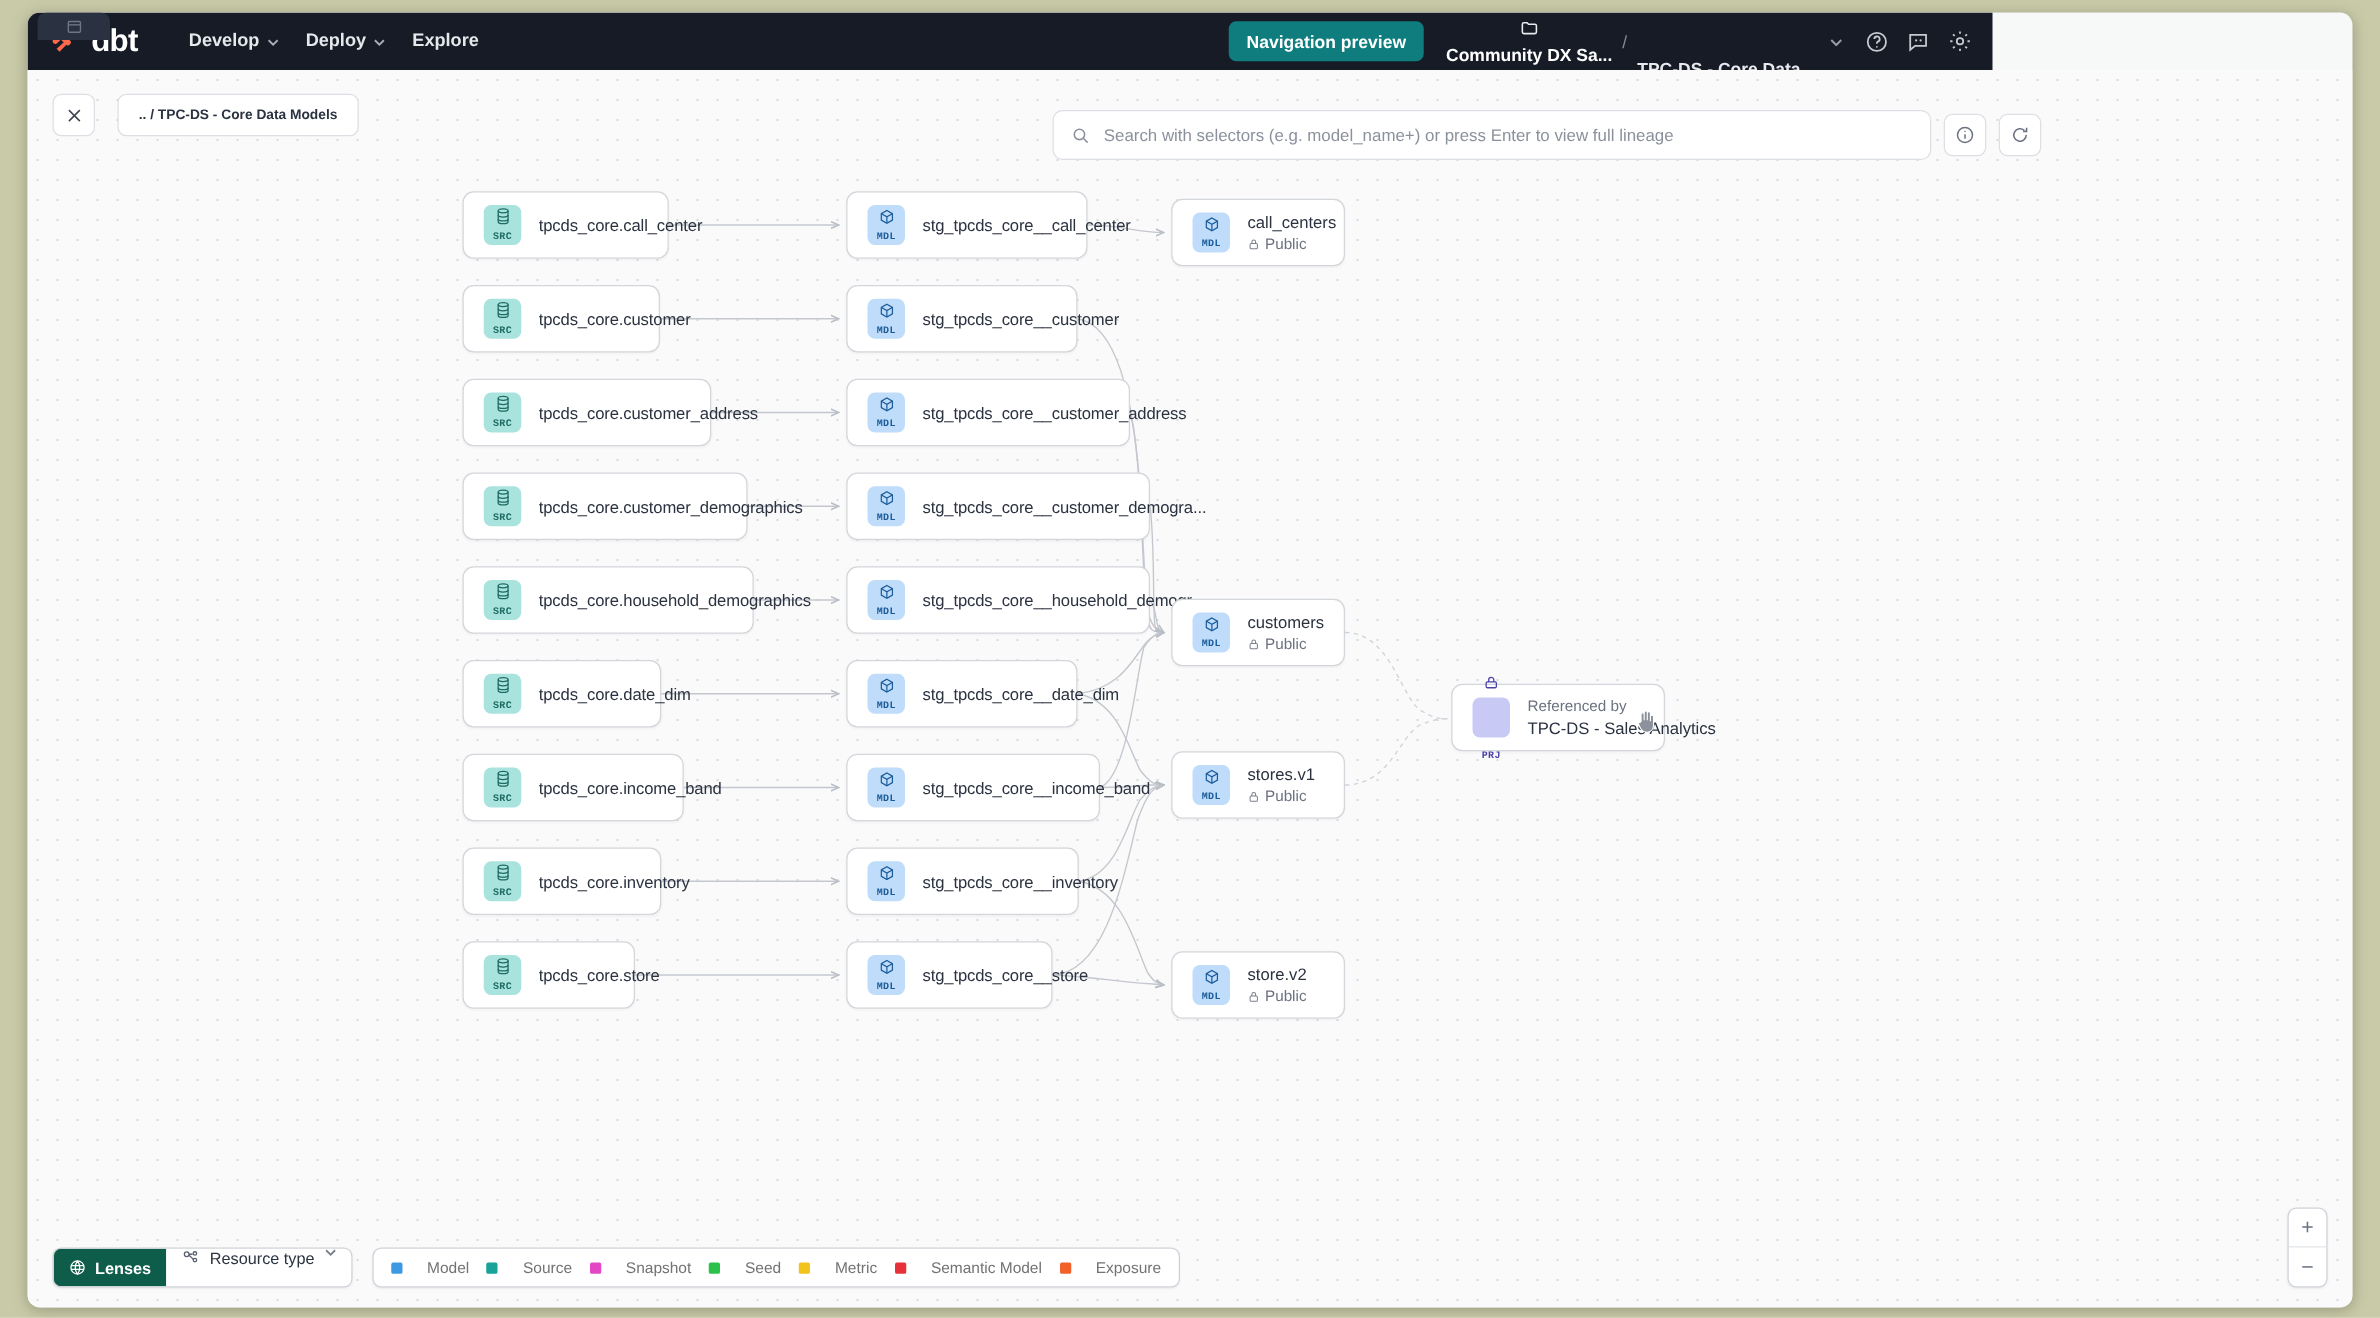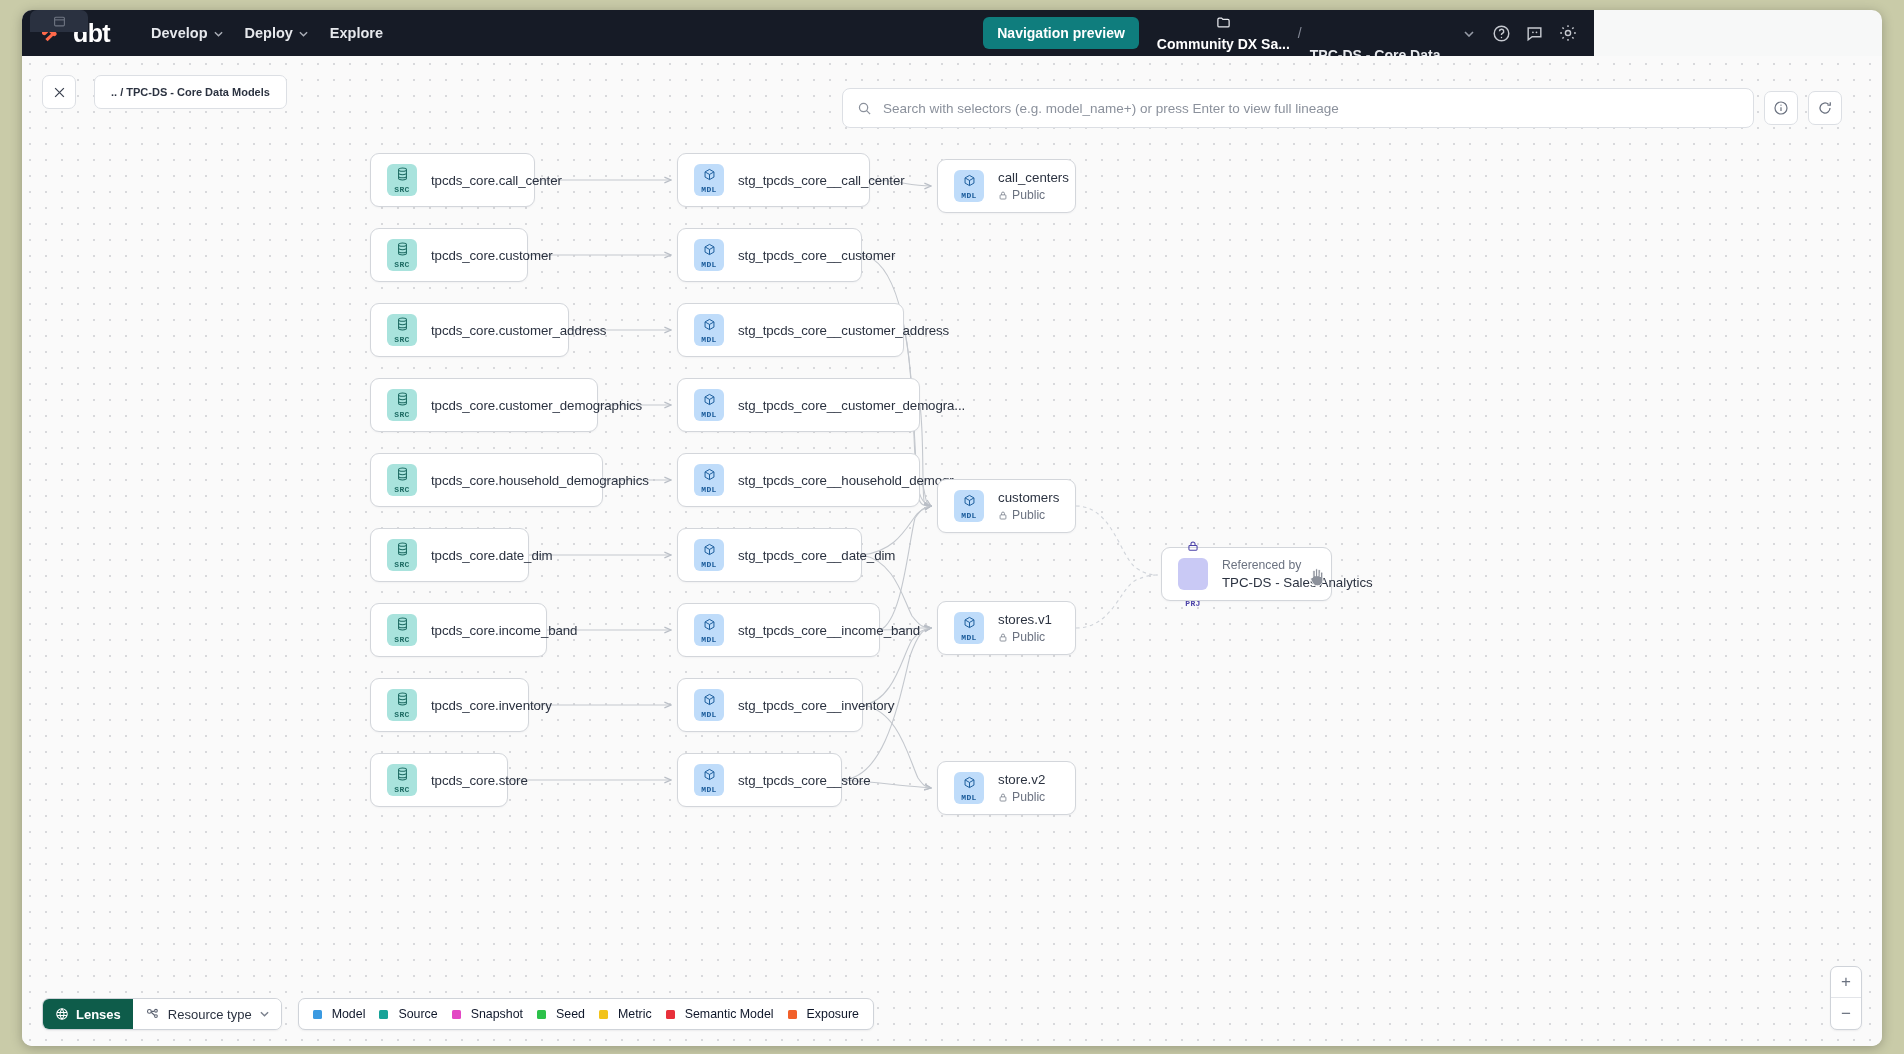--- a/index.html
+++ b/index.html
@@ -99,21 +99,21 @@
     border: 1px solid #dcdfe4;
     border-radius: 7px;
     display: flex; align-items: center;
     padding: 0 16px;
     font-size: 11px; font-weight: 600; color: #2b3240;
     cursor: pointer;
     white-space: nowrap;
   }
   #search-wrap {
     position: absolute; left: 820px; top: 78px;
-    width: 1000px; height: 40px;
+    width: 791px; height: 40px;
     display: flex; align-items: center; gap: 10px;
     z-index: 12;
   }
   #search-box {
     flex: 1; height: 40px;
     background: #fff;
     border: 1px solid #dcdfe4;
     border-radius: 8px;
     display: flex; align-items: center;
     padding: 0 14px; gap: 11px;
@@ -185,35 +185,35 @@
     font-size: 13px; font-weight: 700;
     height: 100%;
     display: flex; align-items: center; gap: 7px;
     padding: 0 12px;
     cursor: pointer;
   }
   #restype-btn {
     color: #2b3240;
     font-size: 13px;
     height: 100%;
-    display: flex; align-items: center; gap: 8px;
+    display: flex; gap: 8px;
     padding: 0 12px;
     cursor: pointer;
     background: #fff;
   }
   #legend {
     height: 32px;
     background: #fff;
     border: 1px solid #cfd3d9;
     border-radius: 7px;
     display: flex; align-items: center; gap: 14px;
     padding: 0 14px;
     box-shadow: 0 1px 2px rgba(16,24,40,.06);
   }
-  .leg { display: flex; align-items: center; gap: 10px; font-size: 12.4px; color: #0f172a; justify-content: space-between; }
+  .leg { display: flex; align-items: center; gap: 20px; font-size: 12.4px; color: #737373; justify-content: space-between; }
   .swatch { width: 9px; height: 9px; border-radius: 1.5px; flex:none; }
 
   #zoomctl {
     position: absolute; right: 20px; bottom: 16px;
     width: 32px;
     background: #fff;
     border: 1px solid #cfd3d9;
     border-radius: 7px;
     z-index: 14;
     box-shadow: 0 1px 2px rgba(16,24,40,.06);

